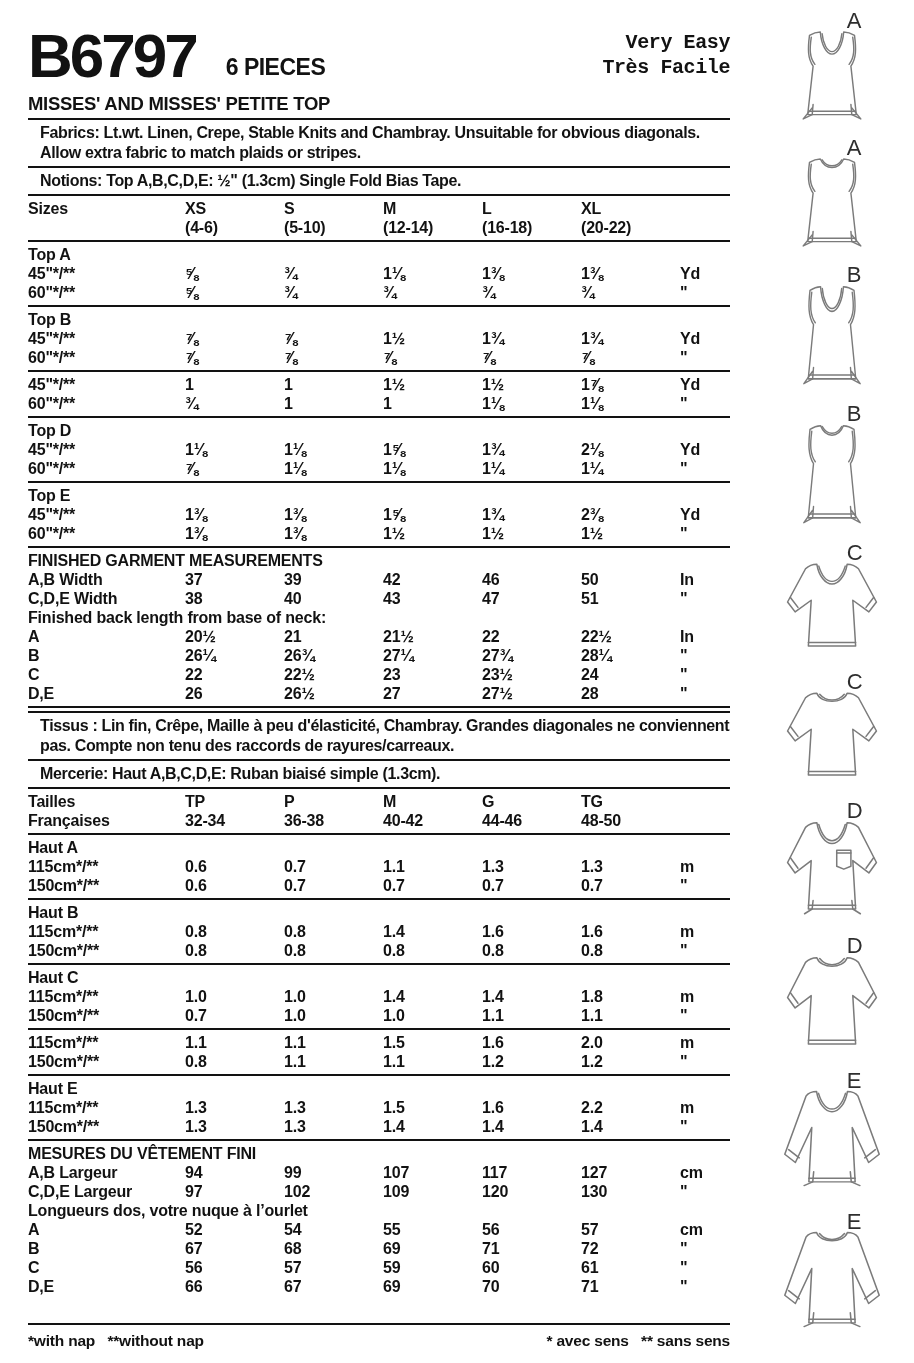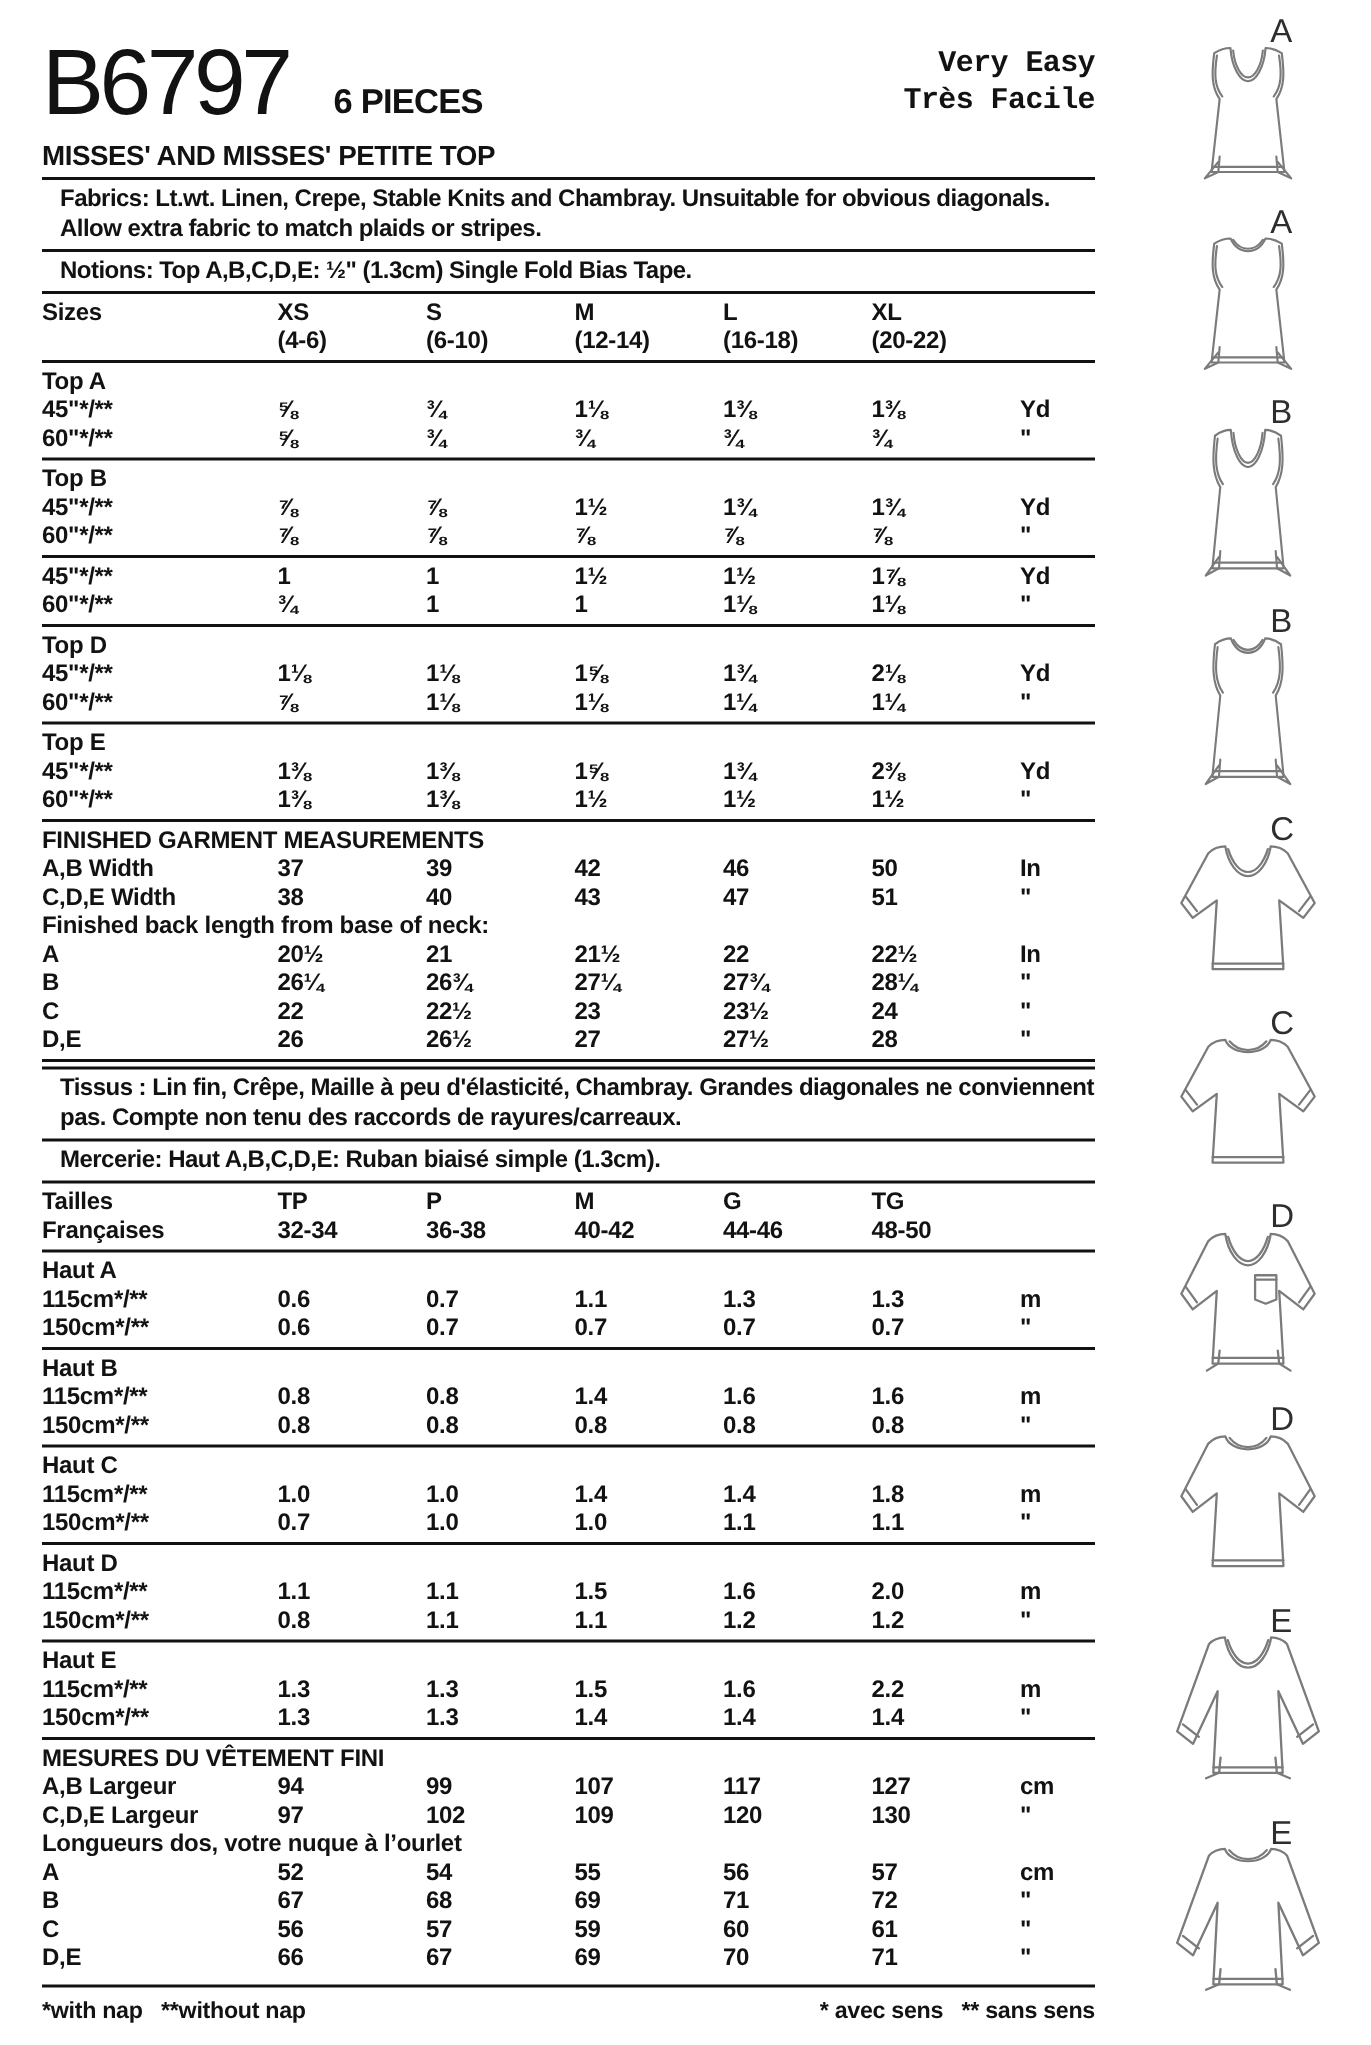--- a/index.html
+++ b/index.html
@@ -4,21 +4,21 @@
 <style>
   html,body{margin:0;padding:0;}
   body{
     width:914px;height:1363px;position:relative;background:#ffffff;
     color:#121212;font-family:"Liberation Sans",sans-serif;font-weight:700;
     letter-spacing:-0.2px;overflow:hidden;
   }
   .left-col{position:absolute;left:28px;top:14px;width:702px;}
   
   .masthead{display:flex;align-items:flex-end;height:74px;}
-  .pattern-number{font-size:62px;line-height:64px;letter-spacing:-3px;font-weight:400;}
+  .pattern-number{font-size:62px;line-height:64px;letter-spacing:-3px;font-weight:700;}
   .pieces{font-size:23px;line-height:23px;margin:0 0 9px 30px;letter-spacing:-0.5px;}
   .difficulty{margin-left:auto;text-align:right;font-size:20px;line-height:25px;align-self:flex-start;padding-top:16px;letter-spacing:-0.4px;font-family:Liberation Mono, monospace;}
   .doc-title{font-size:18.5px;line-height:22px;margin-top:5px;letter-spacing:-0.3px;}
   .rule{height:2px;background:#121212;margin:3px 0;}
   .para{font-size:16px;line-height:20px;letter-spacing:-0.35px;margin-left:12px;}
   .para .prefix{letter-spacing:-0.35px;}
   
   .trow{display:grid;grid-template-columns:157px 99px 99px 99px 99px 99px 1fr;font-size:16px;line-height:19px;}
   .spanrow{display:block;font-size:16px;line-height:19px;}
   .tcell{display:block;white-space:nowrap;}
@@ -121,21 +121,21 @@
         <span class="tcell val">XS</span>
         <span class="tcell val">S</span>
         <span class="tcell val">M</span>
         <span class="tcell val">L</span>
         <span class="tcell val">XL</span>
         <span class="tcell unit"></span>
       </div>
       <div class="trow">
         <span class="tcell lbl"></span>
         <span class="tcell val">(4-6)</span>
-        <span class="tcell val">(6-10)</span>
+        <span class="tcell val">(5-10)</span>
         <span class="tcell val">(12-14)</span>
         <span class="tcell val">(16-18)</span>
         <span class="tcell val">(20-22)</span>
         <span class="tcell unit"></span>
       </div>
       <div class="rule"></div>
       <div class="spanrow">
         <span class="tcell lbl">Top A</span>
       </div>
       <div class="trow">
@@ -396,23 +396,20 @@
       <div class="trow">
         <span class="tcell lbl">150cm*/**</span>
         <span class="tcell val">0.7</span>
         <span class="tcell val">1.0</span>
         <span class="tcell val">1.0</span>
         <span class="tcell val">1.1</span>
         <span class="tcell val">1.1</span>
         <span class="tcell unit">"</span>
       </div>
       <div class="rule"></div>
-      <div class="spanrow">
-        <span class="tcell lbl">Haut D</span>
-      </div>
       <div class="trow">
         <span class="tcell lbl">115cm*/**</span>
         <span class="tcell val">1.1</span>
         <span class="tcell val">1.1</span>
         <span class="tcell val">1.5</span>
         <span class="tcell val">1.6</span>
         <span class="tcell val">2.0</span>
         <span class="tcell unit">m</span>
       </div>
       <div class="trow">

